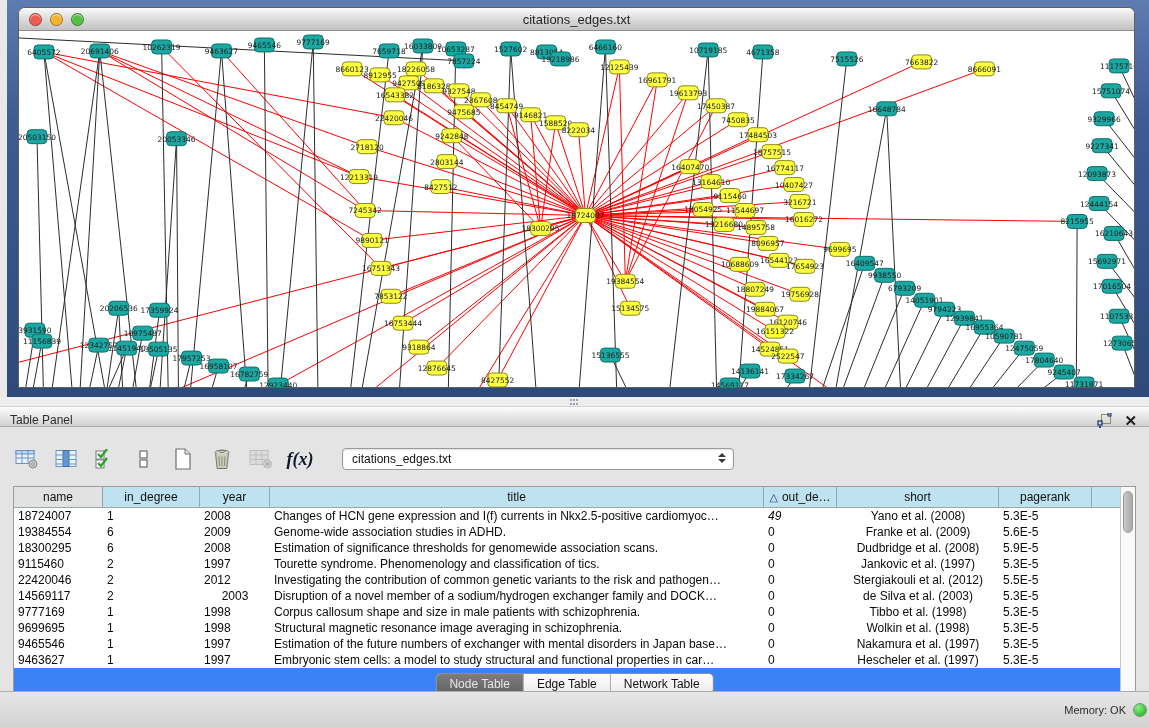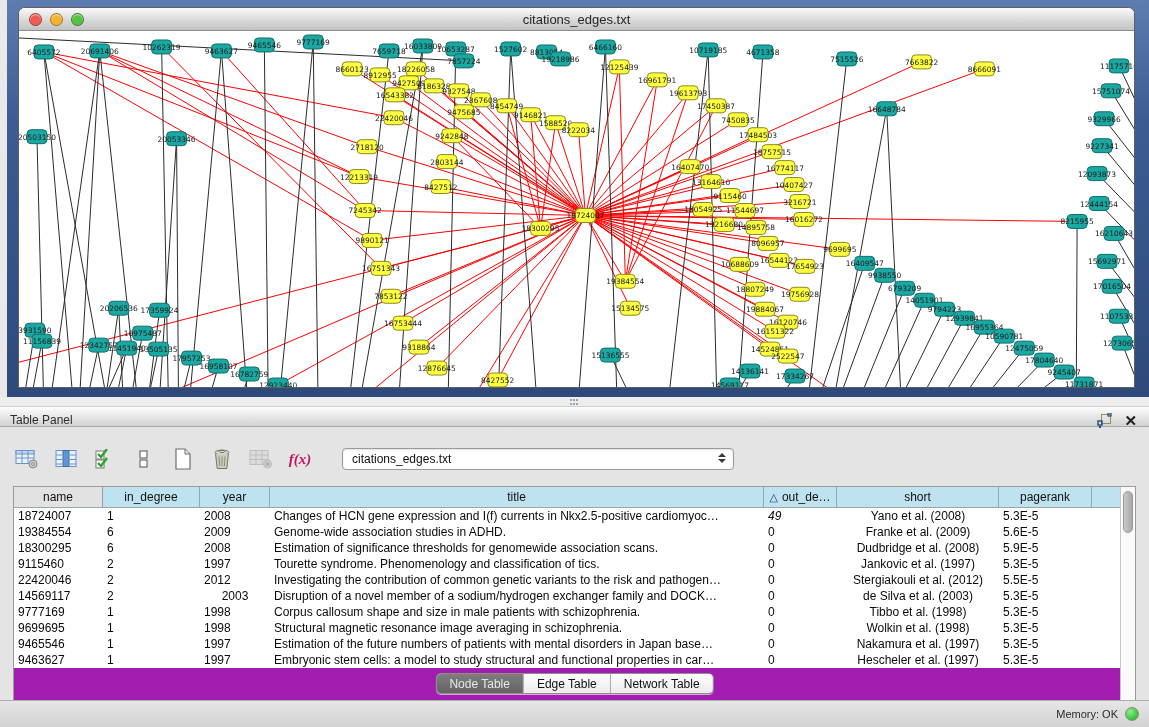--- a/index.html
+++ b/index.html
@@ -32,32 +32,32 @@
   .bottom { position:absolute; top:407px; left:0; right:0; bottom:0; background:#e4e4e4; }
   .panel-header { height:20px; background:linear-gradient(#fdfdfd,#dedede 70%,#d2d2d2);
     border-bottom:1px solid #a8a8a8; position:relative; }
   .panel-title { position:absolute; left:10px; top:0; line-height:26px; font-size:12px; color:#2e2e2e; }
   .panel-btns { position:absolute; right:12px; top:0; height:26px; display:flex; align-items:center; gap:12px; }
   .panel-btn { cursor:default; display:flex; align-items:center; }
   .close-x { font-size:15px; font-weight:bold; color:#1d1d1d; line-height:1; }
 
   .toolbar { position:absolute; top:36px; left:14px; height:32px; display:flex; align-items:center; gap:13px; }
   .tool { width:26px; height:26px; display:flex; align-items:center; justify-content:center; }
-  .fx { font-family:"Liberation Serif", serif; font-style:italic; font-weight:bold; font-size:15px; color:#be185d; }
+  .fx { font-family:"Liberation Serif", serif; font-style:italic; font-weight:bold; font-size:18px; color:#0f172a; }
   .combo { position:relative; margin-left:16px; width:392px; height:22px; background:#fff;
     border:1px solid #9a9a9a; border-radius:4px; box-shadow:inset 0 1px 2px rgba(0,0,0,.12);
     font-size:12px; color:#111; line-height:20px; padding:0 26px 0 9px; }
   .combo-arrows { position:absolute; right:7px; top:4px; display:flex; flex-direction:column; gap:2px; }
   .combo-arrows b { width:0; height:0; border-left:4px solid transparent; border-right:4px solid transparent; }
   .arr-up { border-bottom:4px solid #3a3a3a; }
   .arr-dn { border-top:4px solid #3a3a3a; }
 
   
   .table-wrap { position:absolute; left:13px; right:13px; top:79px; height:232px;
-    background:#a21caf; border:1px solid #9b9b9b; display:flex; }
+    background:#3b82f6; border:1px solid #9b9b9b; display:flex; }
   .table-main { flex:1; overflow:hidden; display:flex; flex-direction:column; }
   .t-header { display:flex; height:21px; flex:0 0 21px; border-bottom:1px solid #9aa7ad; }
   .t-hcell { background:#bfe2f1; border-right:1px solid #8fa8b5; font-size:12px; color:#111;
     display:flex; align-items:center; justify-content:center; gap:4px; overflow:hidden; white-space:nowrap; }
   .t-hcell.gray { background:#e2e2e2; border-right:1px solid #9c9c9c; }
   .t-hcell.fill { border-right:none; flex:1; }
   .sort-tri { color:#16386b; font-size:11px; }
   .t-row { display:flex; height:16px; flex:0 0 16px; background:#fff; }
   .t-cell { font-size:12px; color:#0a0a0a; padding:0 4px; overflow:hidden; white-space:nowrap; line-height:16px; }
   .t-cell.center { text-align:center; }
@@ -67,23 +67,23 @@
 
   
   .segmented { position:absolute; left:50%; transform:translateX(-50%); bottom:33px; height:21px;
     display:flex; border:1px solid #8f8f8f; border-radius:5px; overflow:hidden;
     background:linear-gradient(#ffffff,#ececec); font-size:12px; box-shadow:0 1px 0 rgba(255,255,255,.6); }
   .segment { padding:0 13px; line-height:20px; color:#111; border-left:1px solid #a9a9a9; }
   .segment:first-child { border-left:none; }
   .segment.active { background:linear-gradient(#7d7d7d,#636363); color:#e8e8e8; }
 
   
-  .statusbar { position:absolute; left:0; right:0; bottom:0; height:27px;
+  .statusbar { position:absolute; left:0; right:0; bottom:0; height:36px;
     background:linear-gradient(#e6e6e6,#d2d2d2); border-top:1px solid #adadad;
-    display:flex; align-items:center; justify-content:flex-end; padding-right:10px; gap:7px; }
+    display:flex; align-items:center; justify-content:flex-end; padding-right:2px; gap:7px; }
   .mem-label { font-size:11px; color:#2b2b2b; }
   .mem-dot { width:14px; height:14px; border-radius:50%; border:1px solid #8a8a8a;
     background:radial-gradient(circle at 35% 30%, #8cf08c, #35c135 70%); }
 </style>
 </head>
 <body>
 
 <div class="net-frame">
   <div class="mac-window">
     <div class="titlebar">
@@ -712,21 +712,21 @@
             <div class="t-cell" style="flex: 0 0 494px;">Structural magnetic resonance image averaging in schizophrenia.</div>
             <div class="t-cell" style="flex: 0 0 73px;">0</div>
             <div class="t-cell center" style="flex: 0 0 162px;">Wolkin et al. (1998)</div>
             <div class="t-cell" style="flex: 0 0 93px;">5.3E-5</div>
             <div class="t-cell" style="flex: 1 1 0%;"></div>
           </div>
           <div class="t-row">
             <div class="t-cell" style="flex: 0 0 89px;">9465546</div>
             <div class="t-cell" style="flex: 0 0 97px;">1</div>
             <div class="t-cell" style="flex: 0 0 70px;">1997</div>
-            <div class="t-cell" style="flex: 0 0 494px;">Estimation of the future numbers of patients with mental disorders in Japan base…</div>
+            <div class="t-cell" style="flex: 0 0 494px;">Estimation of the future numbers of exchanger with mental disorders in Japan base…</div>
             <div class="t-cell" style="flex: 0 0 73px;">0</div>
             <div class="t-cell center" style="flex: 0 0 162px;">Nakamura et al. (1997)</div>
             <div class="t-cell" style="flex: 0 0 93px;">5.3E-5</div>
             <div class="t-cell" style="flex: 1 1 0%;"></div>
           </div>
           <div class="t-row">
             <div class="t-cell" style="flex: 0 0 89px;">9463627</div>
             <div class="t-cell" style="flex: 0 0 97px;">1</div>
             <div class="t-cell" style="flex: 0 0 70px;">1997</div>
             <div class="t-cell" style="flex: 0 0 494px;">Embryonic stem cells: a model to study structural and functional properties in car…</div>

